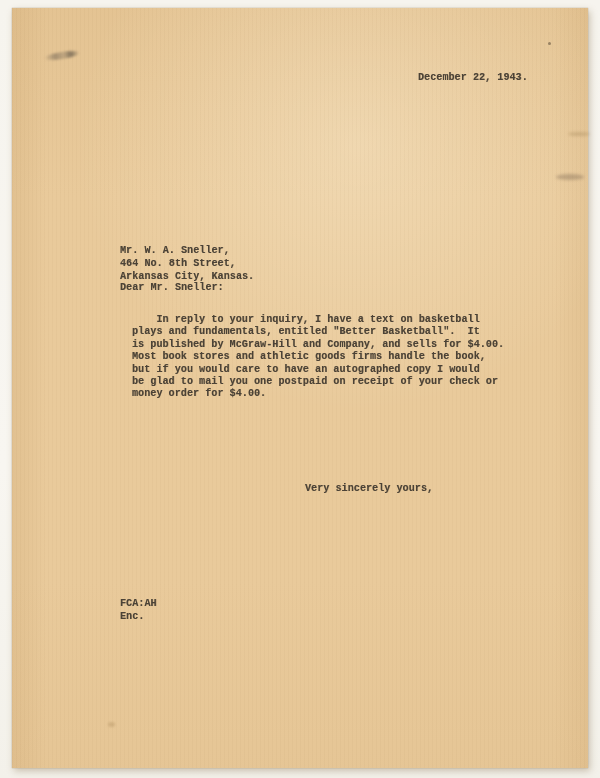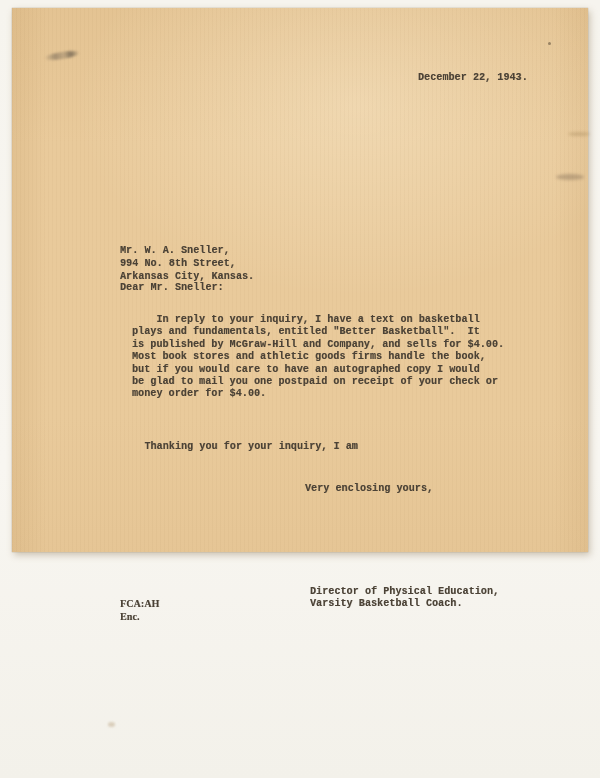--- a/index.html
+++ b/index.html
@@ -13,21 +13,21 @@
   .scan {
     position: absolute;
     inset: 0;
     background: linear-gradient(180deg, #f6f4ee 0%, #f8f6f1 60%, #f3f1ea 100%);
   }
   .paper {
     position: absolute;
     left: 12px;
     top: 8px;
     width: 576px;
-    height: 544px;
+    height: 760px;
     background-color: #e9ca9b;
     background-image:
       repeating-linear-gradient(90deg, rgba(140,106,60,0.045) 0px, rgba(140,106,60,0.045) 1px, rgba(255,255,255,0) 1px, rgba(255,255,255,0) 4px),
       radial-gradient(ellipse 70% 50% at 60% 18%, rgba(255,244,220,0.35), rgba(255,255,255,0) 70%),
       linear-gradient(180deg, rgba(205,165,108,0.18) 0%, rgba(0,0,0,0) 25%, rgba(0,0,0,0) 75%, rgba(205,165,108,0.12) 100%),
       linear-gradient(90deg, rgba(190,150,95,0.18) 0%, rgba(0,0,0,0) 6%, rgba(0,0,0,0) 94%, rgba(190,150,95,0.15) 100%);
     box-shadow:
       0 0 1px rgba(140,120,90,0.7),
       2px 3px 7px rgba(150,130,100,0.45);
   }
@@ -43,21 +43,21 @@
     text-shadow: 0.4px 0.4px 0.6px rgba(75,66,54,0.45);
   }
   .date       { left: 406px; top: 64px;  }
   .recipient  { left: 108px; top: 236px; line-height: 13px; }
   .salutation { left: 108px; top: 274px; }
   .p1         { left: 120px; top: 306px; }
   .p2         { left: 108px; top: 398px; }
   .p3         { left: 108px; top: 433px; }
   .closing    { left: 293px; top: 475px; }
   .signature  { left: 298px; top: 578px; }
-  .typist     { left: 108px; top: 590px; line-height: 12.8px; font-family: Liberation Serif, serif; }
+  .typist     { left: 108px; top: 590px; line-height: 12.8px; }
 
   .smudge { position: absolute; pointer-events: none; }
   .smudge-pencil {
     left: 32px; top: 44px; width: 36px; height: 7px;
     background: linear-gradient(90deg, rgba(0,0,0,0) 0%, rgba(90,80,70,0.45) 30%, rgba(90,80,70,0.25) 55%, rgba(60,55,50,0.55) 75%, rgba(0,0,0,0) 100%);
     transform: rotate(-9deg);
     filter: blur(0.8px);
     border-radius: 50%;
   }
   .smudge-right {
@@ -87,40 +87,37 @@
 </style>
 </head>
 <body>
 
 <div class="scan">
   <div class="paper">
 
     <div class="txt date">December 22, 1943.</div>
 
     <div class="txt recipient">Mr. W. A. Sneller,
-994 No. 8th Street,
+464 No. 8th Street,
 Arkansas City, Kansas.</div>
 
     <div class="txt salutation">Dear Mr. Sneller:</div>
 
     <div class="txt p1">    In reply to your inquiry, I have a text on basketball
 plays and fundamentals, entitled "Better Basketball".  It
 is published by McGraw-Hill and Company, and sells for $4.00.
 Most book stores and athletic goods firms handle the book,
 but if you would care to have an autographed copy I would
 be glad to mail you one postpaid on receipt of your check or
 money order for $4.00.</div>
 
 
-    <div class="txt p3">    Thanking you for your inquiry, I am</div>
 
-    <div class="txt closing">Very enclosing yours,</div>
+    <div class="txt closing">Very sincerely yours,</div>
 
-    <div class="txt signature">Director of Physical Education,
-Varsity Basketball Coach.</div>
 
     <div class="txt typist">FCA:AH
 Enc.</div>
 
     <div class="smudge smudge-pencil"></div>
     <div class="smudge smudge-right"></div>
     <div class="smudge smudge-streak"></div>
     <div class="smudge smudge-dot"></div>
     <div class="smudge smudge-spot"></div>
 

